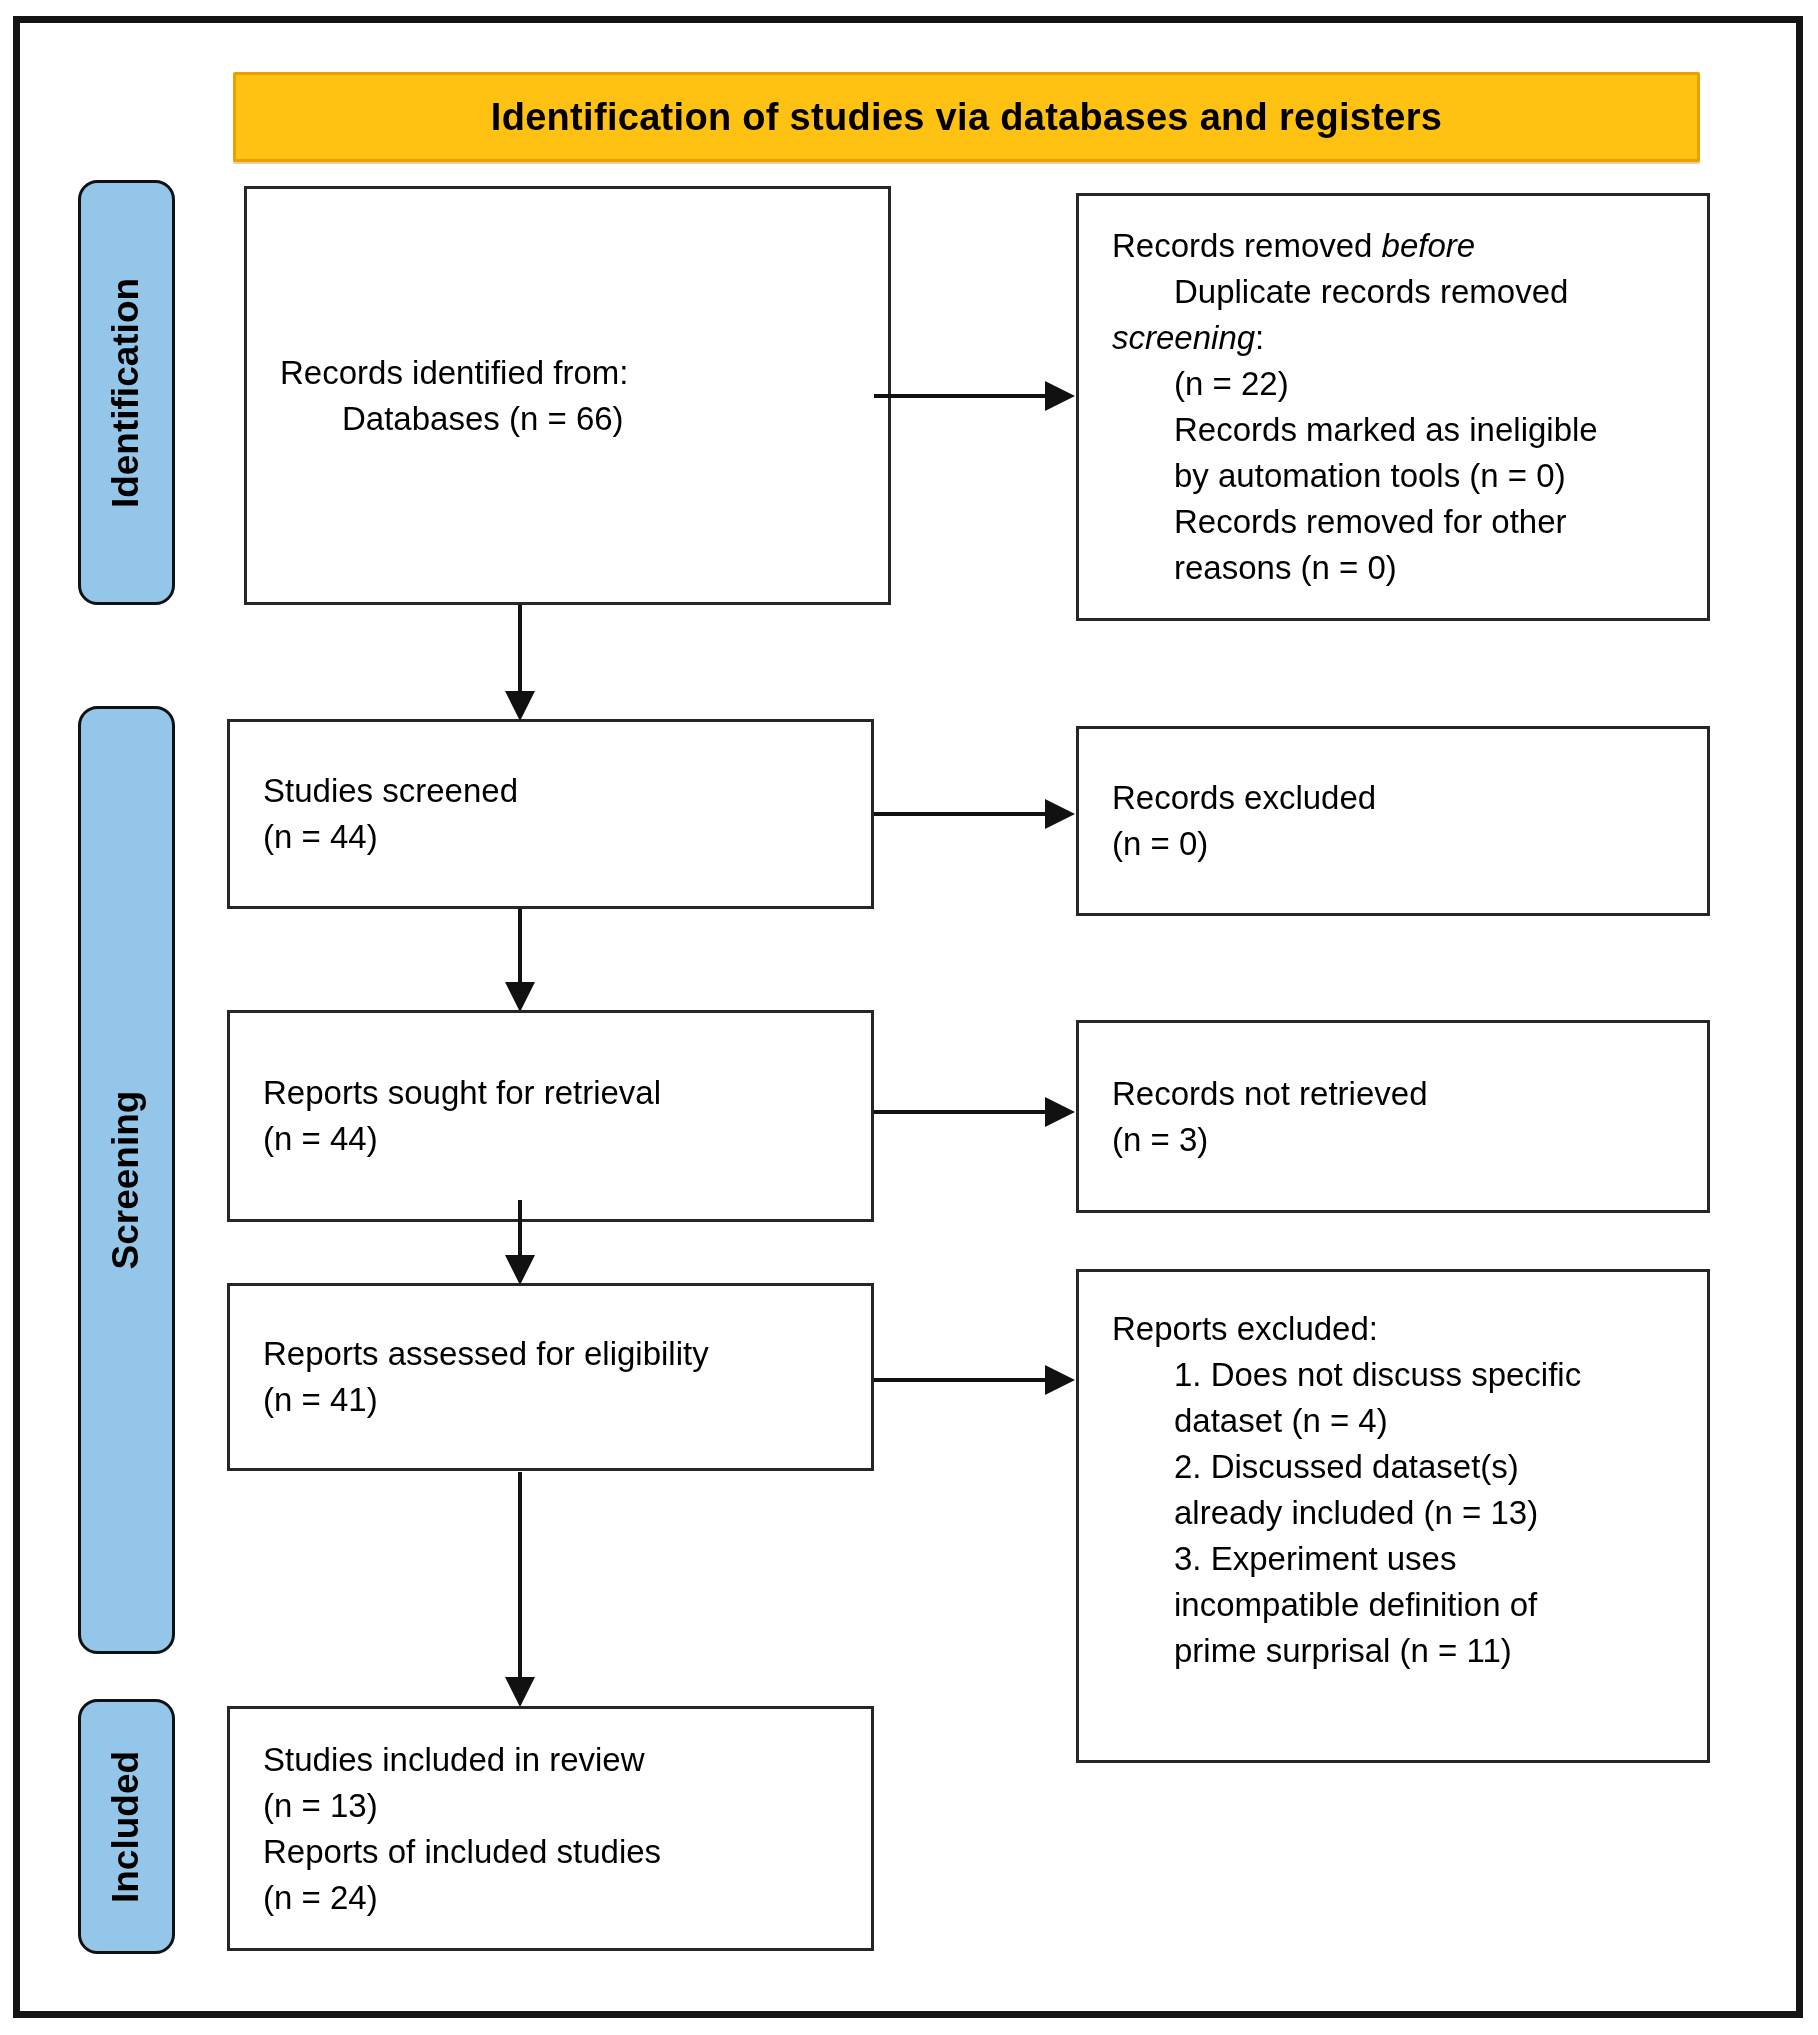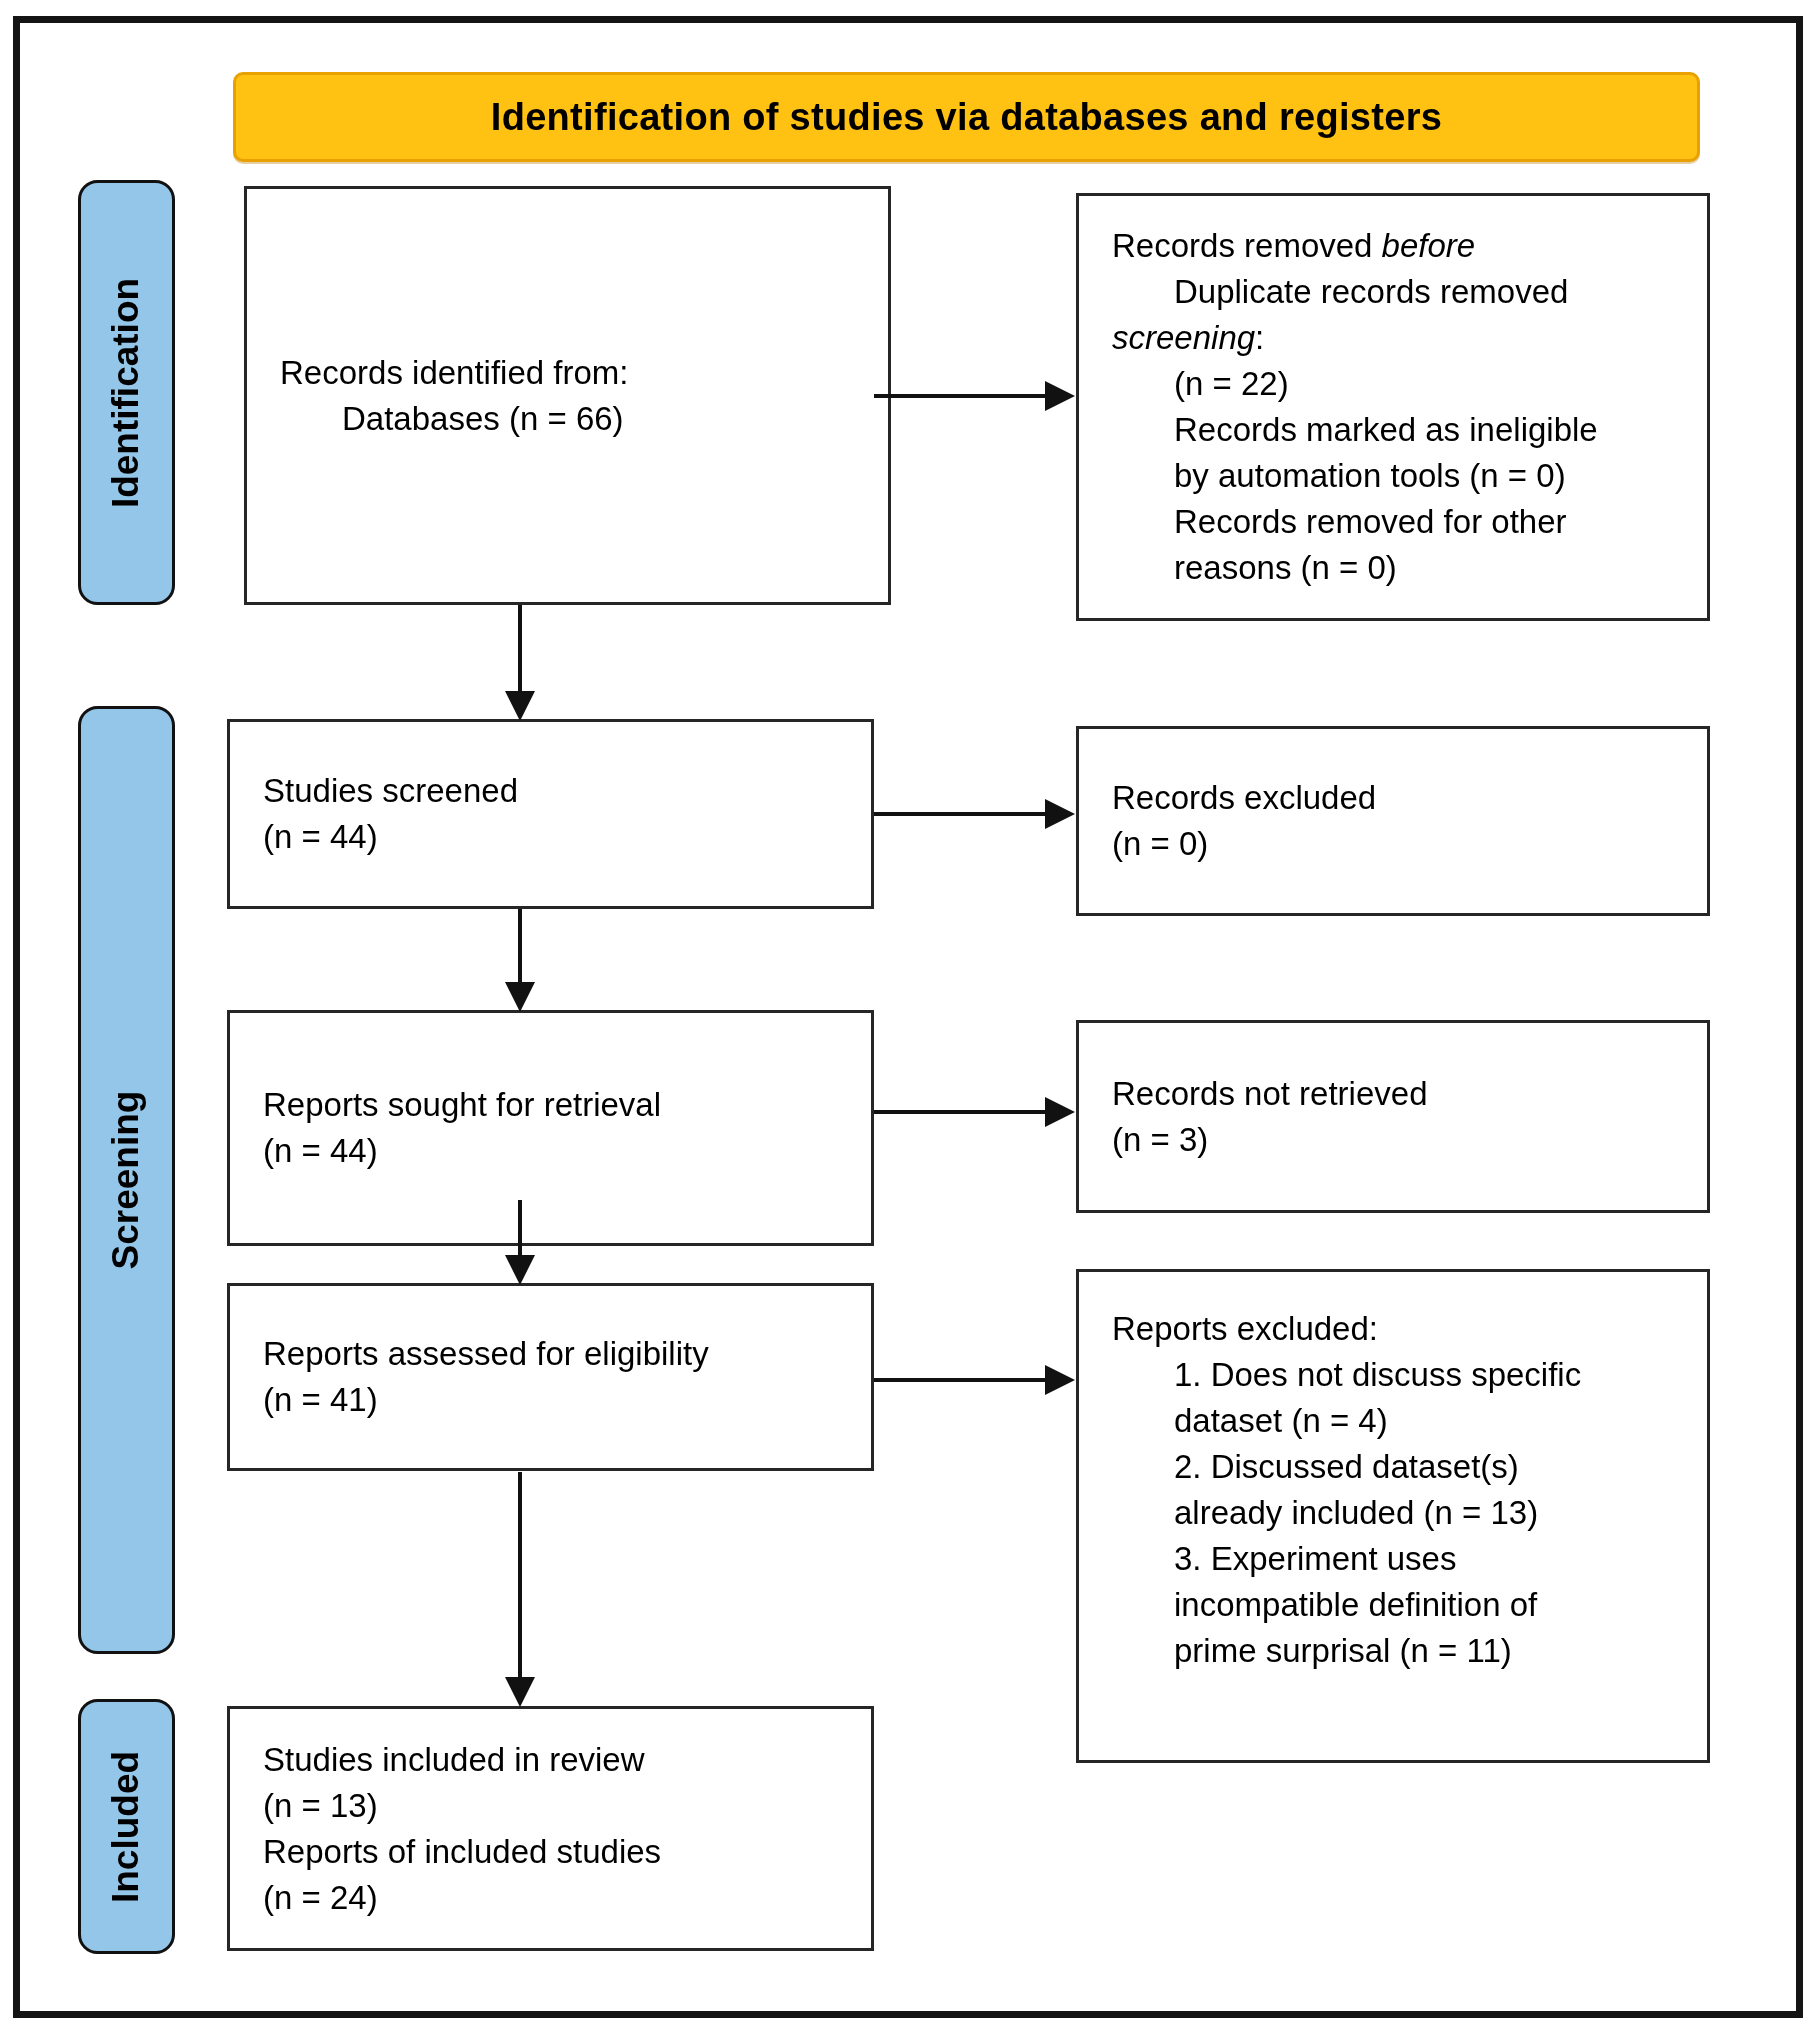--- a/index.html
+++ b/index.html
@@ -12,21 +12,21 @@
   html,body{margin:0;padding:0;background:#ffffff;}
   body{font-family:"Liberation Sans","DejaVu Sans",sans-serif;color:#000;}
   .canvas{position:relative;width:1818px;height:2035px;background:#ffffff;overflow:hidden;}
 
   
   .frame{position:absolute;left:13px;top:15.7px;width:1776px;height:1988px;border:7.8px solid #141414;}
 
   
   .banner{
     position:absolute;left:233px;top:72px;width:1467px;height:90px;
-    background:var(--banner-fill);border:3.3px solid var(--banner-border);border-radius:10px;
+    background:var(--banner-fill);border:3.3px solid var(--banner-border);border-radius:2px;
     display:flex;align-items:center;justify-content:center;
     font-weight:bold;font-size:38px;letter-spacing:0.3px;
     box-sizing:border-box;box-shadow:0 2px 0 rgba(180,120,0,0.35);
   }
 
   
   .stage{
     position:absolute;left:78px;width:97px;
     background:var(--sidebar-fill);border:3.3px solid #111;border-radius:19.6px;
     display:flex;align-items:center;justify-content:center;box-sizing:border-box;
@@ -45,21 +45,21 @@
   .fbox.talign .box-lines{padding-top:34px;}
   .box-lines{padding-left:33px;padding-right:13px;font-size:33px;line-height:46px;}
   .line{white-space:nowrap;}
   .ind{padding-left:62px;}
   .it{font-style:italic;}
 
   #box-records-identified{left:244px;top:186px;width:647px;height:419px;}
   #box-records-removed{left:1076px;top:193px;width:634px;height:428px;}
   #box-records-screened{left:227px;top:719px;width:647px;height:190px;}
   #box-records-excluded{left:1076px;top:726px;width:634px;height:190px;}
-  #box-reports-sought{left:227px;top:1010px;width:647px;height:236px;}
+  #box-reports-sought{left:227px;top:1010px;width:647px;height:212px;}
   #box-reports-not-retrieved{left:1076px;top:1020px;width:634px;height:193px;}
   #box-reports-assessed{left:227px;top:1283px;width:647px;height:188px;}
   #box-reports-excluded{left:1076px;top:1269px;width:634px;height:494px;}
   #box-studies-included{left:227px;top:1706px;width:647px;height:245px;}
 
   
   .varrow{position:absolute;width:30px;display:flex;flex-direction:column;align-items:center;}
   .vline{width:4.6px;flex:1;background:var(--line-color);}
   .vhead{width:0;height:0;border-left:15px solid transparent;border-right:15px solid transparent;border-top:30px solid var(--line-color);}
   #arrow-v1{left:505px;top:605px;height:116px;}

